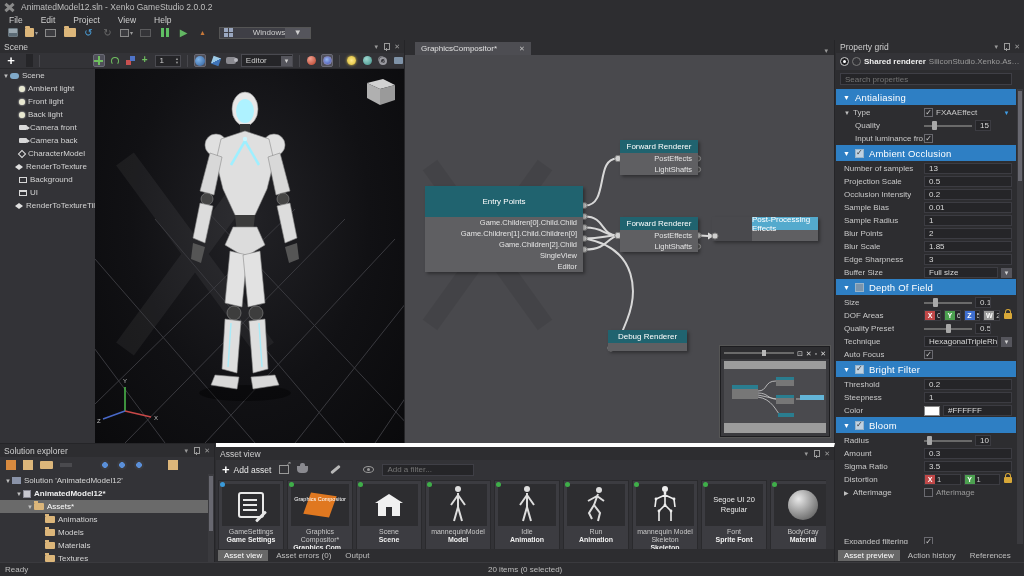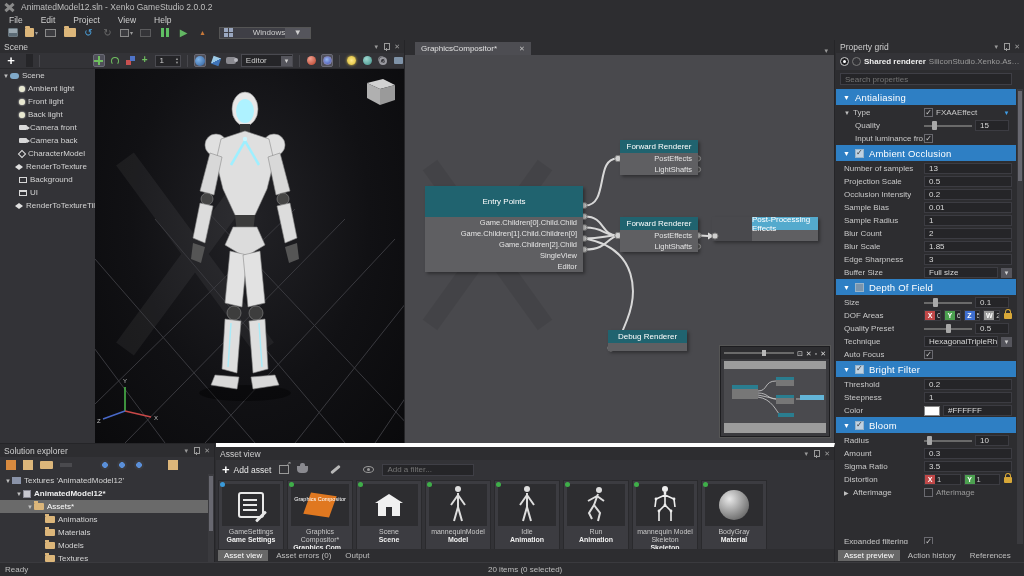--- a/index.html
+++ b/index.html
@@ -125,21 +125,21 @@
   .cb{width:9px;height:9px;background:#2b2b2e;border:1px solid #6a6a70;display:flex;align-items:center;justify-content:center;color:#cfcfcf;font-size:8px;line-height:1;flex:none;}
   .pg-sec .cb{background:#bfd2e2;color:#333;border-color:#9ab4c8;}
   .pg-sec .cb.un{background:#7a95ad;}
   .pg-row{height:13px;display:flex;align-items:center;color:#c8c8c8;font-size:8px;position:relative;}
   .pg-row .exp{width:9px;font-size:6px;color:#bfbfbf;flex:none;}
   .pg-label{white-space:nowrap;overflow:hidden;}
   .pg-ctrl{position:absolute;left:88px;right:4px;display:flex;align-items:center;gap:3px;}
   .fld{background:#252528;border:1px solid #3c3c42;height:11px;flex:1;display:flex;align-items:center;padding:0 4px;color:#d8d8d8;font-size:8px;overflow:hidden;white-space:nowrap;}
   .track{position:relative;width:48px;height:2px;background:#6a6a6a;flex:none;}
   .track i{position:absolute;top:-4px;width:5px;height:9px;background:#a8a8a8;border-radius:1px;}
-  .fld.sm{flex:none;width:34px;}
+  .fld.sm{flex:none;width:16px;}
   .chip{display:flex;align-items:center;height:11px;flex:1;overflow:hidden;background:#252528;border:1px solid #3c3c42;}
   .chip b{width:10px;height:11px;color:#fff;font-size:7px;display:flex;align-items:center;justify-content:center;flex:none;}
   .chip span{padding-left:2px;font-size:7.5px;overflow:hidden;white-space:nowrap;}
   .lock{width:8px;height:6px;background:#d8a838;border-radius:1px;position:relative;flex:none;margin-left:1px;}
   .lock::before{content:'';position:absolute;top:-4px;left:1px;width:4px;height:4px;border:1px solid #d8a838;border-bottom:none;border-radius:3px 3px 0 0;}
   .swatch{width:16px;height:10px;background:#fff;border:1px solid #888;flex:none;}
   .graylab{color:#9a9a9a;}
   #pg-scroll{position:absolute;right:1px;top:49px;width:6px;bottom:18px;background:#3a3a3e;}
   #pg-scroll i{position:absolute;left:1px;top:2px;width:4px;height:90px;background:#686870;}
   .btabs{position:absolute;left:0;bottom:0;right:0;height:13px;background:#2d2d30;display:flex;gap:2px;align-items:center;padding-left:2px;font-size:8px;color:#bfbfbf;}
@@ -635,21 +635,21 @@
             <span class="fld">0.01</span>
           </span>
         </div>
         <div class="pg-row" style="padding-left: 8px;">
           <span class="pg-label">Sample Radius</span>
           <span class="pg-ctrl">
             <span class="fld">1</span>
           </span>
         </div>
         <div class="pg-row" style="padding-left: 8px;">
-          <span class="pg-label">Blur Count</span>
+          <span class="pg-label">Blur Points</span>
           <span class="pg-ctrl">
             <span class="fld">2</span>
           </span>
         </div>
         <div class="pg-row" style="padding-left: 8px;">
           <span class="pg-label">Blur Scale</span>
           <span class="pg-ctrl">
             <span class="fld">1.85</span>
           </span>
         </div>
@@ -835,46 +835,46 @@
       <span class="sol-ic" style="background:radial-gradient(circle,#5a8fd8 40%,#3a3a3e 42%);border-radius:50%;"></span>
       <span class="sol-ic" style="background:radial-gradient(circle,#5a8fd8 40%,#3a3a3e 42%);border-radius:50%;"></span>
       <span class="sol-ic" style="background:radial-gradient(circle,#5a8fd8 40%,#3a3a3e 42%);border-radius:50%;"></span>
       <span style="width:10px;"></span>
       <span class="sol-ic" style="background:#dcb67a;"></span>
     </div>
     <div id="sol-tree">
         <div class="tree-row" style="padding-left: 4px;">
           <span class="arr">▼</span>
           <span class="ti ti-solution"></span>
-          <span>Textures 'AnimatedModel12'</span>
+          <span>Solution 'AnimatedModel12'</span>
         </div>
         <div class="tree-row" style="padding-left: 15px;">
           <span class="arr">▼</span>
           <span class="ti ti-package"></span>
           <b>AnimatedModel12*</b>
         </div>
         <div class="tree-row sel" style="padding-left: 26px;">
           <span class="arr">▼</span>
           <span class="ti ti-folder"></span>
           <span>Assets*</span>
         </div>
         <div class="tree-row" style="padding-left: 37px;">
           <span class="arr"></span>
           <span class="ti ti-folder"></span>
           <span>Animations</span>
         </div>
         <div class="tree-row" style="padding-left: 37px;">
           <span class="arr"></span>
           <span class="ti ti-folder"></span>
+          <span>Models</span>
+        </div>
+        <div class="tree-row" style="padding-left: 37px;">
+          <span class="arr"></span>
+          <span class="ti ti-folder"></span>
           <span>Materials</span>
-        </div>
-        <div class="tree-row" style="padding-left: 37px;">
-          <span class="arr"></span>
-          <span class="ti ti-folder"></span>
-          <span>Models</span>
         </div>
         <div class="tree-row" style="padding-left: 37px;">
           <span class="arr"></span>
           <span class="ti ti-folder"></span>
           <span>Textures</span>
         </div>
       </div>
     <div id="sol-scroll">
         <i></i>
       </div>
@@ -966,20 +966,27 @@
                 <circle cx="12" cy="20" r="1.4" fill="#eee"></circle>
                 <circle cx="6" cy="26" r="1.4" fill="#eee"></circle>
                 <circle cx="18" cy="26" r="1.4" fill="#eee"></circle>
               </svg></span>
           </div>
           <div class="cap"><span>mannequin Model Skeleton</span><b>Skeleton</b></div>
         </div>
         <div class="card">
           <span class="badge" style="background: rgb(63, 174, 73);"></span>
           <div class="thumb">
+            <span class="th-font">Segoe UI 20 Regular</span>
+          </div>
+          <div class="cap"><span>Font</span><b>Sprite Font</b></div>
+        </div>
+        <div class="card">
+          <span class="badge" style="background: rgb(63, 174, 73);"></span>
+          <div class="thumb">
             <span class="th-sphere"></span>
           </div>
           <div class="cap"><span>BodyGray</span><b>Material</b></div>
         </div>
       </div>
     <div class="btabs" id="asset-tabs">
         <span class="btab active">Asset view</span>
         <span class="btab">Asset errors (0)</span>
         <span class="btab">Output</span>
       </div>

